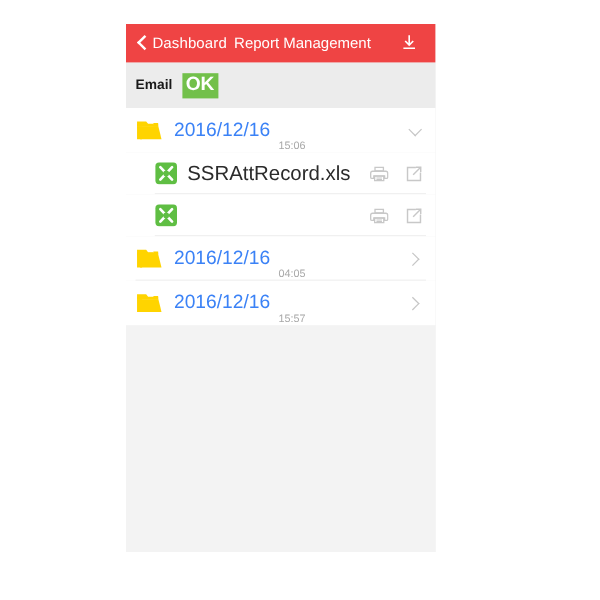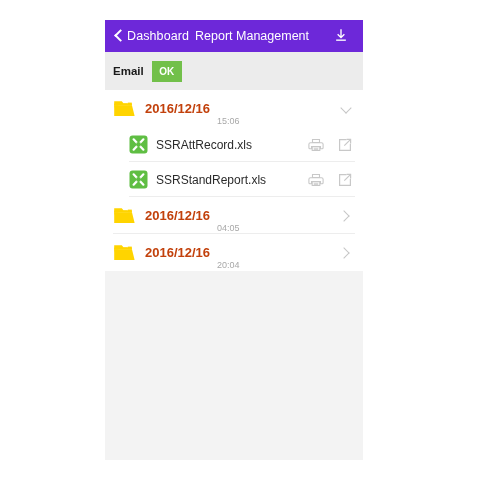--- a/index.html
+++ b/index.html
@@ -23,21 +23,21 @@
     width: 258px;
     height: 440px;
     background: #f3f3f3;
     overflow: hidden;
   }
 
   
   .header {
     position: relative;
     height: 32px;
-    background: #6d28d9;
+    background: #ef4444;
     display: flex;
     align-items: center;
     padding: 0 0 0 8px;
     box-sizing: border-box;
   }
   .back-group {
     display: flex;
     align-items: center;
     flex: 0 0 auto;
   }
@@ -115,21 +115,21 @@
   }
   .email-input::placeholder {
     color: #bdbdbd;
   }
   .ok-btn {
     flex: 0 0 auto;
     width: 30px;
     height: 21px;
     background: #72c04a;
     color: #ffffff;
-    font-size: 10px;
+    font-size: 16px;
     font-weight: bold;
     display: flex;
     align-items: center;
     justify-content: center;
     border: none;
     font-family: "Liberation Sans", sans-serif;
     cursor: pointer;
   }
 
   
@@ -154,23 +154,23 @@
     height: 1px;
     background: #ededed;
   }
   .folder-icon {
     flex: 0 0 auto;
     width: 24px;
     height: 19px;
     margin-right: 8px;
   }
   .row-date {
-    font-size: 13px;
-    font-weight: bold;
-    color: #c2410c;
+    font-size: 16px;
+    font-weight: normal;
+    color: #3b82f6;
     white-space: nowrap;
   }
   .row-time {
     font-size: 9px;
     color: #a8a8a8;
     margin-left: 7px;
     white-space: nowrap;
     margin-top: 24px;
   }
   .row-spacer { flex: 1 1 auto; }
@@ -218,21 +218,21 @@
     height: 1px;
     background: #ededed;
   }
   .xls-icon {
     flex: 0 0 auto;
     width: 19px;
     height: 19px;
     margin-right: 8px;
   }
   .file-name {
-    font-size: 12px;
+    font-size: 17px;
     color: #2b2b2b;
     white-space: nowrap;
   }
   .file-actions {
     margin-left: auto;
     display: flex;
     align-items: center;
     gap: 13px;
   }
   .act-icon {
@@ -307,21 +307,20 @@
         </svg>
       </div>
     </div>
 
     <div class="file-row">
       <svg class="xls-icon" viewBox="0 0 19 19">
         <rect x="0.5" y="0.5" width="18" height="18" rx="3" ry="3" fill="#5fbe43"></rect>
         <path d="M4.6 4.3 L14.4 14.7 M14.4 4.3 L4.6 14.7" stroke="#ffffff" stroke-width="2.2" stroke-linecap="round" fill="none"></path>
         <circle cx="9.5" cy="9.5" r="2.4" fill="#5fbe43"></circle>
       </svg>
-      <span class="file-name">SSRStandReport.xls</span>
       <div class="file-actions">
         <svg class="act-icon" viewBox="0 0 16 16">
           <path d="M4.5 2.5 h7 v3 h-7 z" fill="none" stroke="#c8c8c8" stroke-width="1.1"></path>
           <path d="M2.5 5.7 h11 a1.6 1.6 0 0 1 1.6 1.6 v3.4 a1 1 0 0 1 -1 1 h-1.6 v-2.2 h-9 v2.2 h-1.6 a1 1 0 0 1 -1 -1 v-3.4 a1.6 1.6 0 0 1 1.6 -1.6 z" fill="none" stroke="#c8c8c8" stroke-width="1.1"></path>
           <path d="M4.2 9.8 h7.6 v3.7 h-7.6 z" fill="none" stroke="#c8c8c8" stroke-width="1.1"></path>
           <path d="M5.7 11.3 h4.6 M5.7 12.6 h4.6" stroke="#c8c8c8" stroke-width="0.9"></path>
         </svg>
         <svg class="act-icon" viewBox="0 0 16 16">
           <path d="M9.6 2.6 h-7.0 v10.8 h10.8 v-6.6" fill="none" stroke="#c8c8c8" stroke-width="1.2"></path>
           <path d="M7.3 8.6 L13.6 2.4" fill="none" stroke="#c8c8c8" stroke-width="1.2"></path>
@@ -346,20 +345,20 @@
 
     <div class="row">
       <svg class="folder-icon" viewBox="0 0 24 19">
         <path d="M1.2 2.2 h7.6 l1.6 2.0 h4.4 v2.2 h-13.6 z" fill="#ffd400"></path>
         <path d="M1.2 4.6 h17.6 v2.0 h-17.6 z" fill="#ffd400"></path>
         <path d="M14.8 3.6 h4.0 v3.0 h-4.0 z" fill="#ffd400"></path>
         <path d="M1.2 6.4 h17.8 l2.6 10.6 h-17.8 z" fill="#ffd400"></path>
         <path d="M1.2 6.4 h4.2 v10.6 h-4.2 z" fill="#ffd400"></path>
       </svg>
       <span class="row-date">2016/12/16</span>
-      <span class="row-time">20:04</span>
+      <span class="row-time">15:57</span>
       <span class="row-spacer"></span>
       <span class="chev right"></span>
     </div>
 
     <div class="filler"></div>
   </div>
 </div>
 
 </body></html>

